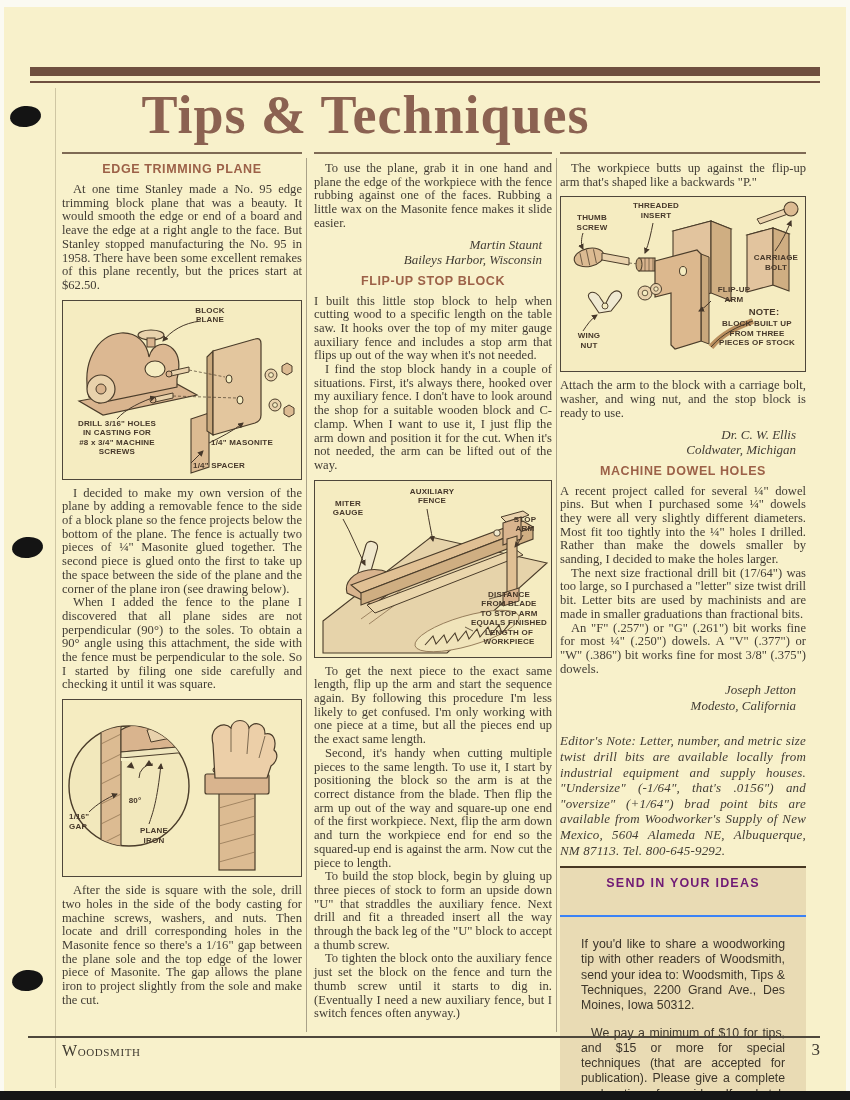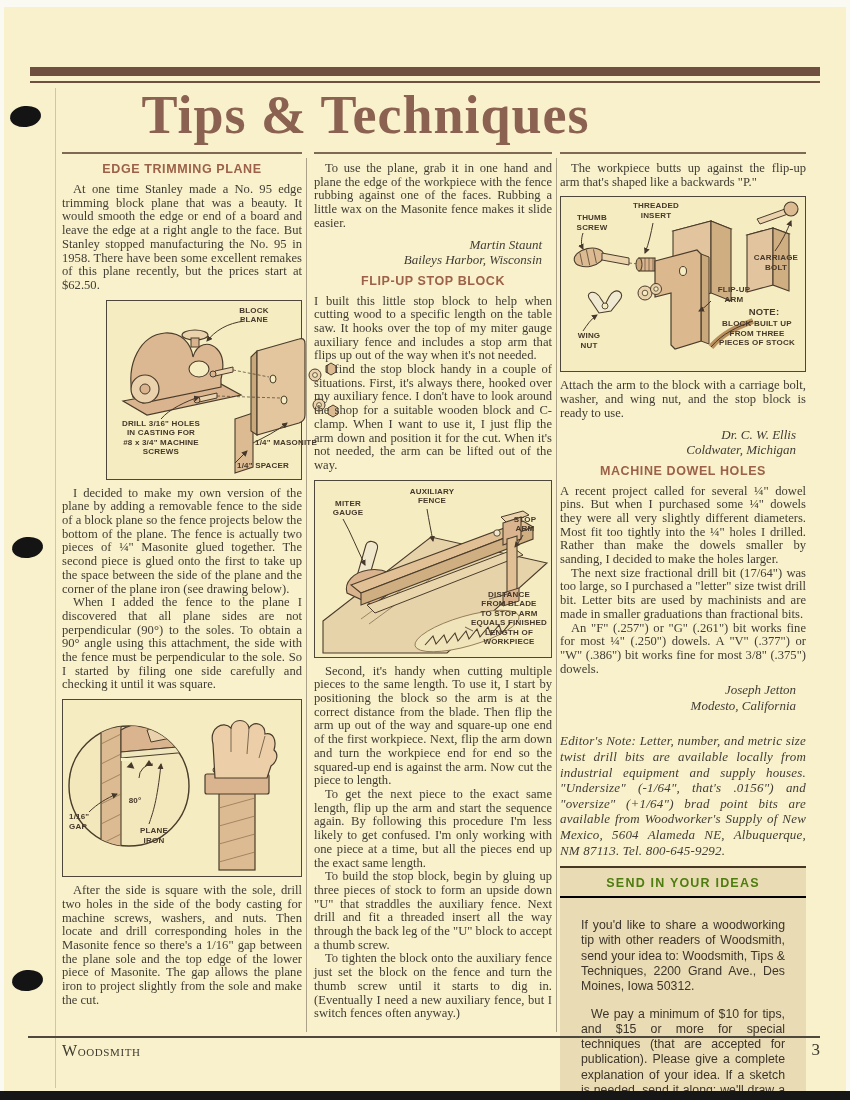--- a/index.html
+++ b/index.html
@@ -18,21 +18,21 @@
   .p{margin:0;text-align:justify;font-size:12.6px;line-height:13.7px;color:#413c34;}
   .ind{text-indent:11px;}
   .sig{font-style:italic;font-size:13px;line-height:15.5px;text-align:right;padding-right:10px;margin:6px 0 6px;color:#413c34;}
   .fig{position:relative;border:1.6px solid #4e463a;background:#f5ecc1;margin:7px 0;}
   .fig svg{position:absolute;left:0;top:0;}
   .figlabel{position:absolute;font-family:"Liberation Sans",sans-serif;font-weight:bold;font-size:8px;
             line-height:9.5px;color:#46382a;white-space:pre-line;letter-spacing:.2px;text-align:center;z-index:2;}
   .ednote{font-style:italic;font-size:13px;line-height:15.6px;color:#413c34;text-align:justify;margin-top:20px;letter-spacing:.2px;}
   .sendbox{margin-top:8px;background:#e9dbb4;border-top:2.5px solid #473823;border-bottom:2.5px solid #473823;}
   .sendbox-head{font-family:"Liberation Sans",sans-serif;font-weight:bold;font-size:12.5px;line-height:14px;
-                color:#4d7c0f;text-align:center;letter-spacing:1.2px;padding:8px 0 6px;border-bottom:2px solid #000000;}
+                color:#701a75;text-align:center;letter-spacing:1.2px;padding:8px 0 25px;border-bottom:2px solid #3b82f6;}
   .sendbox-body{padding:8px 9px 10px;}
   .sp{font-family:"Liberation Sans",sans-serif;font-size:12.3px;line-height:15.3px;color:#3c352a;margin:12px;text-align:justify;}
   .sp2{text-indent:10px;}
   .footer-brand{position:absolute;left:62px;top:1042px;font-variant:small-caps;font-size:16px;letter-spacing:.6px;color:#3f3a30;z-index:1;}
   .footer-page{position:absolute;left:770px;top:1040px;width:50px;text-align:right;font-size:17px;color:#3f3a30;z-index:1;}
 </style>
 </head>
 <body>
 
 <div class="page-bg"></div>
@@ -51,21 +51,21 @@
 <div class="rule" style="left:314px;top:152px;width:238px;height:1.5px;background:#7e6a54;"></div>
 <div class="rule" style="left:560px;top:152px;width:246px;height:1.5px;background:#7e6a54;"></div>
 
 <div class="rule" style="left:306px;top:158px;width:1px;height:874px;background:#a9a188;"></div>
 <div class="rule" style="left:556px;top:158px;width:1px;height:874px;background:#a9a188;"></div>
 
 <div class="col" style="left:62px;width:240px;">
   <div class="colhead" style="margin-top:2px;">EDGE TRIMMING PLANE</div>
   <p class="p ind">At one time Stanley made a No. 95 edge trimming block plane that was a beauty. It would smooth the edge or end of a board and leave the edge at a right angle to the face. But Stanley stopped manufacturing the No. 95 in 1958. There have been some excellent remakes of this plane recently, but the prices start at $62.50.</p>
 
-  <div class="fig" style="height:178px;margin-left:44px;">
+  <div class="fig" style="height:178px;">
     <svg width="237" height="175" viewBox="0 0 237 175">
       <defs>
           <marker id="a1" markerWidth="6" markerHeight="6" refX="5" refY="3" orient="auto">
             <path d="M0,0 L6,3 L0,6 Z" fill="#46382a"></path>
           </marker>
         </defs>
 
       <polygon points="128,118 146,112 146,166 128,172" fill="#dcbb92" stroke="#4a3c2a" stroke-width="1.1"></polygon>
 
       <polygon points="144,56 150,50 150,134 144,130" fill="#c9a87c" stroke="#4a3c2a" stroke-width="1.1"></polygon>
@@ -209,22 +209,22 @@
     <div class="figlabel" style="left:190px;top:34px;width:40px;">STOP
 ARM</div>
     <div class="figlabel" style="left:148px;top:88px;width:92px;margin-top:21px;">DISTANCE
 FROM BLADE
 TO STOP ARM
 EQUALS FINISHED
 LENGTH OF
 WORKPIECE</div>
   </div>
 
+  <p class="p ind">To get the next piece to the exact same length, flip up the arm and start the sequence again. By following this procedure I'm less likely to get confused. I'm only working with one piece at a time, but all the pieces end up the exact same length.</p>
   <p class="p ind">Second, it's handy when cutting multiple pieces to the same length. To use it, I start by positioning the block so the arm is at the correct distance from the blade. Then flip the arm up out of the way and square-up one end of the first workpiece. Next, flip the arm down and turn the workpiece end for end so the squared-up end is against the arm. Now cut the piece to length.</p>
-  <p class="p ind">To get the next piece to the exact same length, flip up the arm and start the sequence again. By following this procedure I'm less likely to get confused. I'm only working with one piece at a time, but all the pieces end up the exact same length.</p>
   <p class="p ind">To build the stop block, begin by gluing up three pieces of stock to form an upside down "U" that straddles the auxiliary fence. Next drill and fit a threaded insert all the way through the back leg of the "U" block to accept a thumb screw.</p>
   <p class="p ind">To tighten the block onto the auxiliary fence just set the block on the fence and turn the thumb screw until it starts to dig in. (Eventually I need a new auxiliary fence, but I switch fences often anyway.)</p>
 </div>
 
 <div class="col" style="left:560px;width:246px;">
   <p class="p ind" style="margin-top:2px;">The workpiece butts up against the flip-up arm that's shaped like a backwards "P."</p>
 
   <div class="fig" style="height:174px;">
     <svg width="243" height="171" viewBox="0 0 243 171">
       <defs>

